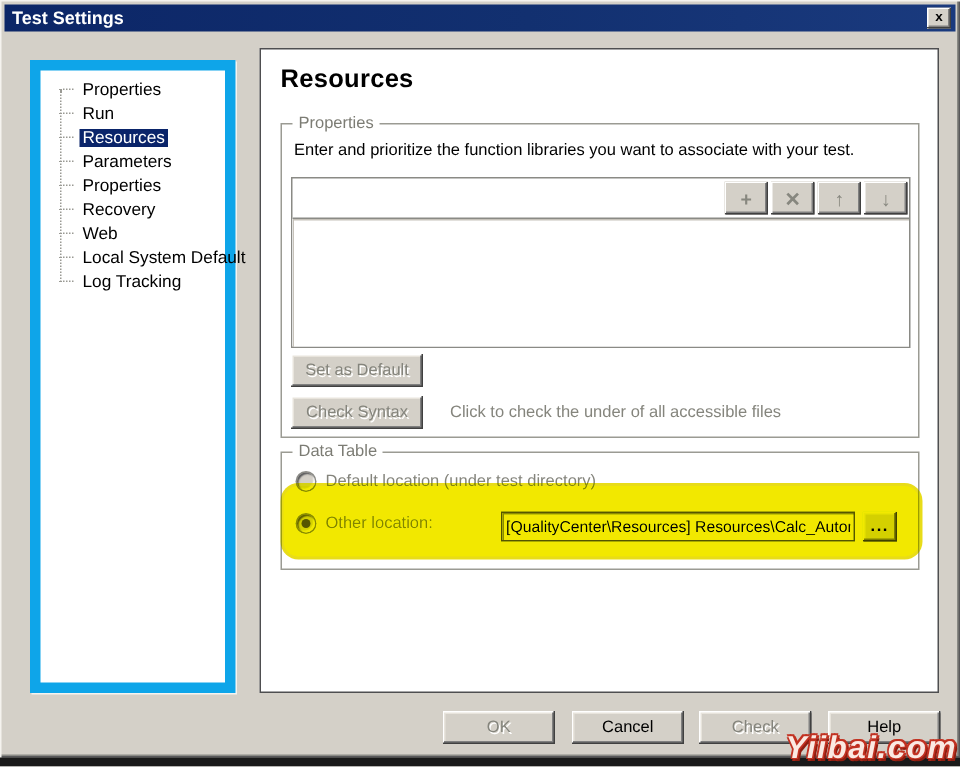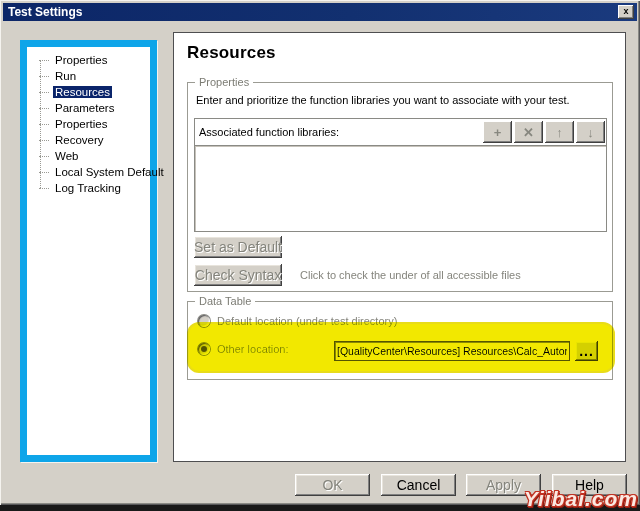--- a/index.html
+++ b/index.html
@@ -75,21 +75,21 @@
     box-shadow: inset -1px -1px 0 #404040, inset 1px 1px 0 #ffffff, inset -2px -2px 0 #808080;
     display:flex; align-items:center; justify-content:center;
     font-size:13px; font-weight:bold; color:#87877f; cursor:default;
   }
   .lib-list {
     position:absolute; left:0; right:0; top:26px; bottom:0;
     background:#fff; border-top:1px solid #8a8a85;
     box-shadow: inset 1px 1px 0 #c6c2ba;
   }
   .btn {
-    background:#d4d0c8; font-size:14px; color:#000;
+    background:#d4d0c8; font-size:11px; color:#000;
     box-shadow: inset -1px -1px 0 #404040, inset 1px 1px 0 #ffffff, inset -2px -2px 0 #808080, inset 2px 2px 0 #e8e4dc;
     display:flex; align-items:center; justify-content:center;
     white-space:nowrap; cursor:default;
   }
   .btn.disabled { color:#84847c; text-shadow:1px 1px 0 #ffffff; }
   .btn-setdefault { position:absolute; left:6px; top:153px; width:88px; height:22px; }
   .btn-checksyntax { position:absolute; left:6px; top:181px; width:88px; height:22px; }
   .syntax-hint { position:absolute; left:112px; top:186px; font-size:11px; color:#85857d; white-space:nowrap; }
   
   .radio-row { position:absolute; left:10px; display:flex; align-items:center; }
@@ -183,21 +183,20 @@
 
   <div class="main">
     <div class="page-title">Resources</div>
 
     <div class="groupbox gb-libraries">
       <div class="legend">Properties</div>
       <div class="lib-desc">Enter and prioritize the function libraries you want to associate with your test.</div>
 
       <div class="libbox">
         <div class="libbox-header">
-          <span class="libbox-label">Associated function libraries:</span>
           <div class="icon-toolbar">
             <div class="tool-btn">
               <span>+</span>
             </div>
             <div class="tool-btn">
               <span>✕</span>
             </div>
             <div class="tool-btn">
               <span>↑</span>
             </div>
@@ -242,21 +241,21 @@
 
   <div class="highlight"></div>
 
   <div class="btn disabled footer-btn btn-ok">
     <span>OK</span>
   </div>
   <div class="btn footer-btn btn-cancel">
     <span>Cancel</span>
   </div>
   <div class="btn disabled footer-btn btn-apply">
-    <span>Apply</span>
+    <span>Check</span>
   </div>
   <div class="btn footer-btn btn-help">
     <span>Help</span>
   </div>
 
 </div>
 
 <div class="bottom-bar"></div>
 <div class="watermark">Yiibai.com</div>
 

